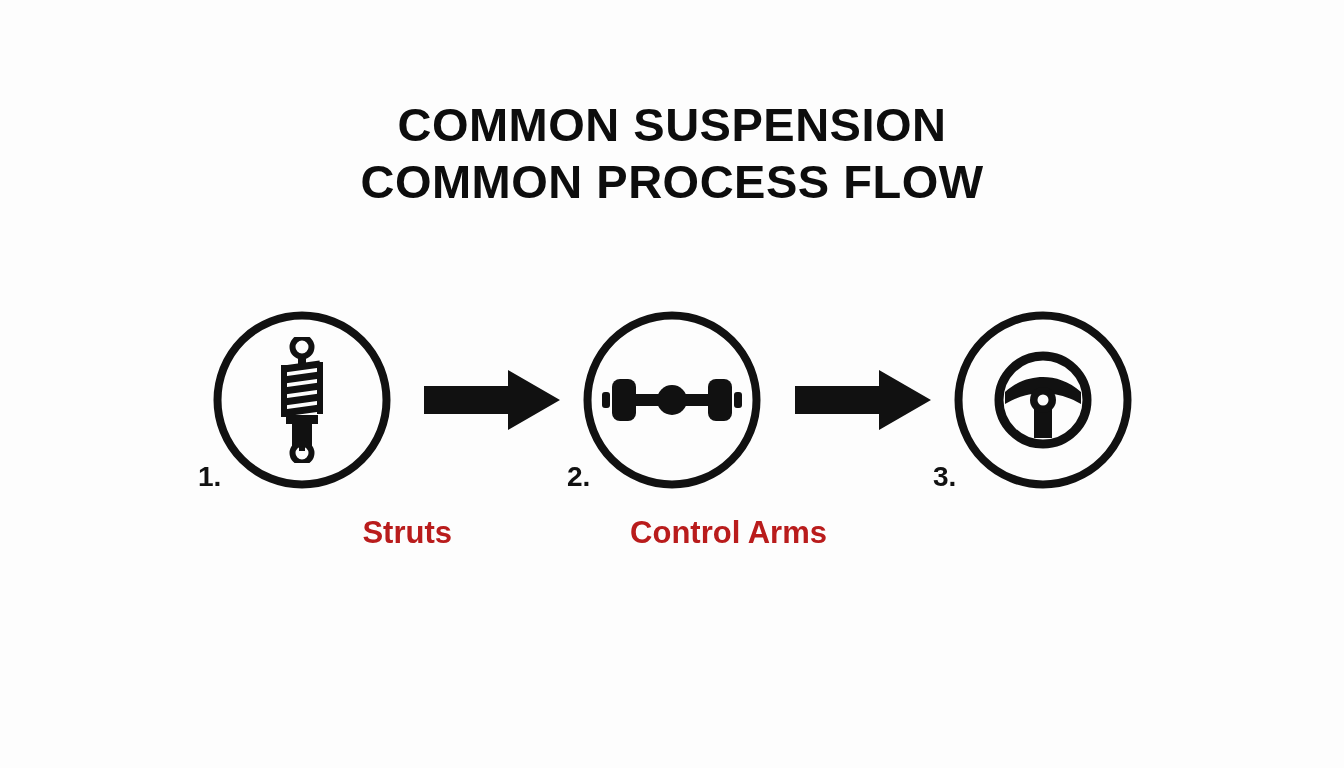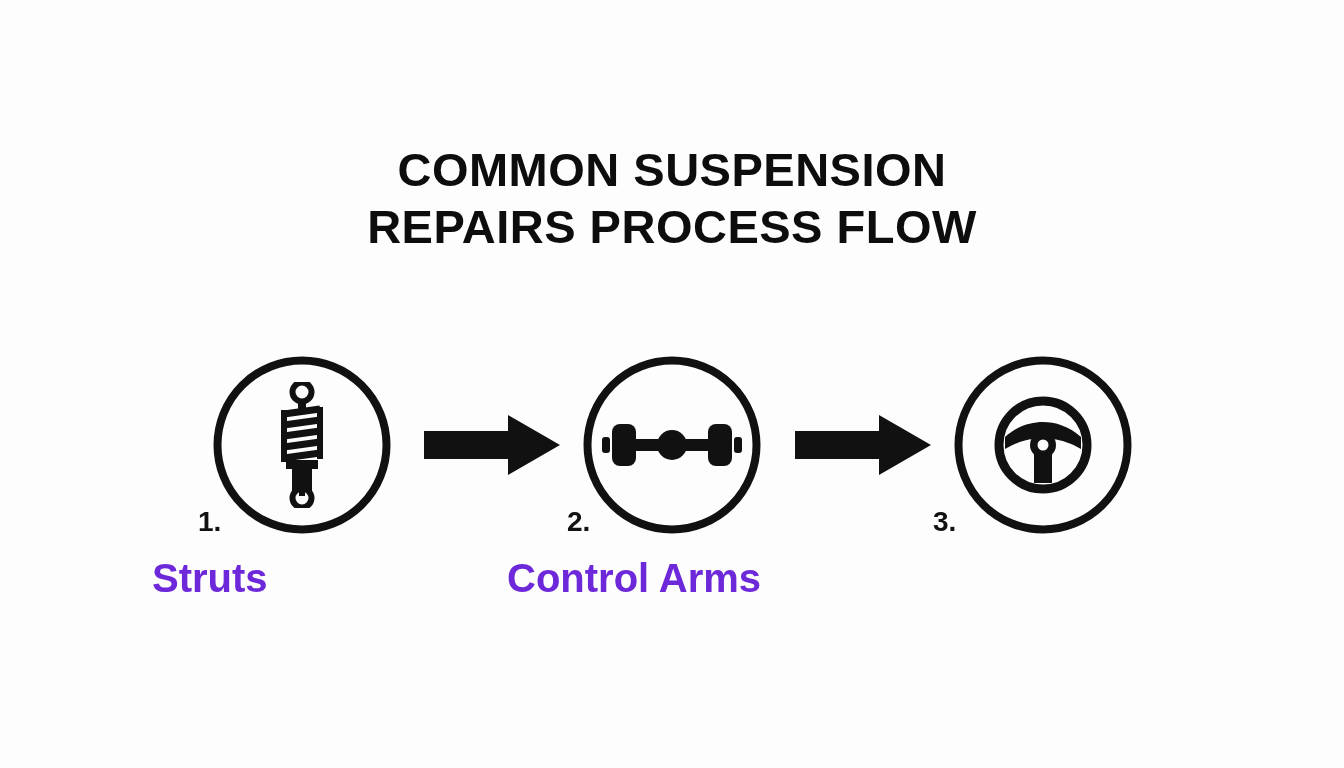--- a/index.html
+++ b/index.html
@@ -14,21 +14,20 @@
     font-family: "Liberation Sans", sans-serif;
     color: #111111;
     overflow: hidden;
   }
 
   #canvas {
     position: relative;
     width: 1344px;
     height: 616px;
     background: #fdfdfd;
-    margin-top: 45px;
   }
 
   
   .title-block {
     position: absolute;
     left: 0;
     top: 96px;
     width: 1344px;
     text-align: center;
     user-select: none;
@@ -97,52 +96,52 @@
     white-space: nowrap;
   }
   .num-1 { left: 198px; }
   .num-2 { left: 567px; }
   .num-3 { left: 933px; }
 
   .step-label {
     position: absolute;
     top: 512px;
     width: 300px;
-    text-align: left;
+    text-align: right;
     font-family: "Liberation Sans", sans-serif;
     font-weight: bold;
-    font-size: 40px;
+    font-size: 31px;
     line-height: 42px;
-    color: #6d28d9;
+    color: #b91c1c;
     user-select: none;
     white-space: nowrap;
   }
   .lab-1 { left: 152px; }
-  .lab-2 { left: 507px; }
+  .lab-2 { left: 527px; }
   .lab-3 { left: 898px; }
 
   
   .arrow {
     position: absolute;
     top: 368px;
     width: 136px;
     height: 64px;
   }
   .arrow-1 { left: 424px; }
   .arrow-2 { left: 795px; }
   .arrow svg { display: block; }
 </style>
 </head>
 <body>
 
 <div id="canvas">
 
   <div class="title-block">
     <span class="title-line">COMMON SUSPENSION</span>
-    <span class="title-line">REPAIRS PROCESS FLOW</span>
+    <span class="title-line">COMMON PROCESS FLOW</span>
   </div>
 
   <div class="flow">
 
     <div class="step step-1">
       <div class="step-circle">
         <svg width="178" height="178" viewBox="0 0 178 178" aria-hidden="true">
           <circle cx="89" cy="89" r="84.5" fill="none" stroke="#111111" stroke-width="8"></circle>
         </svg>
       </div>

